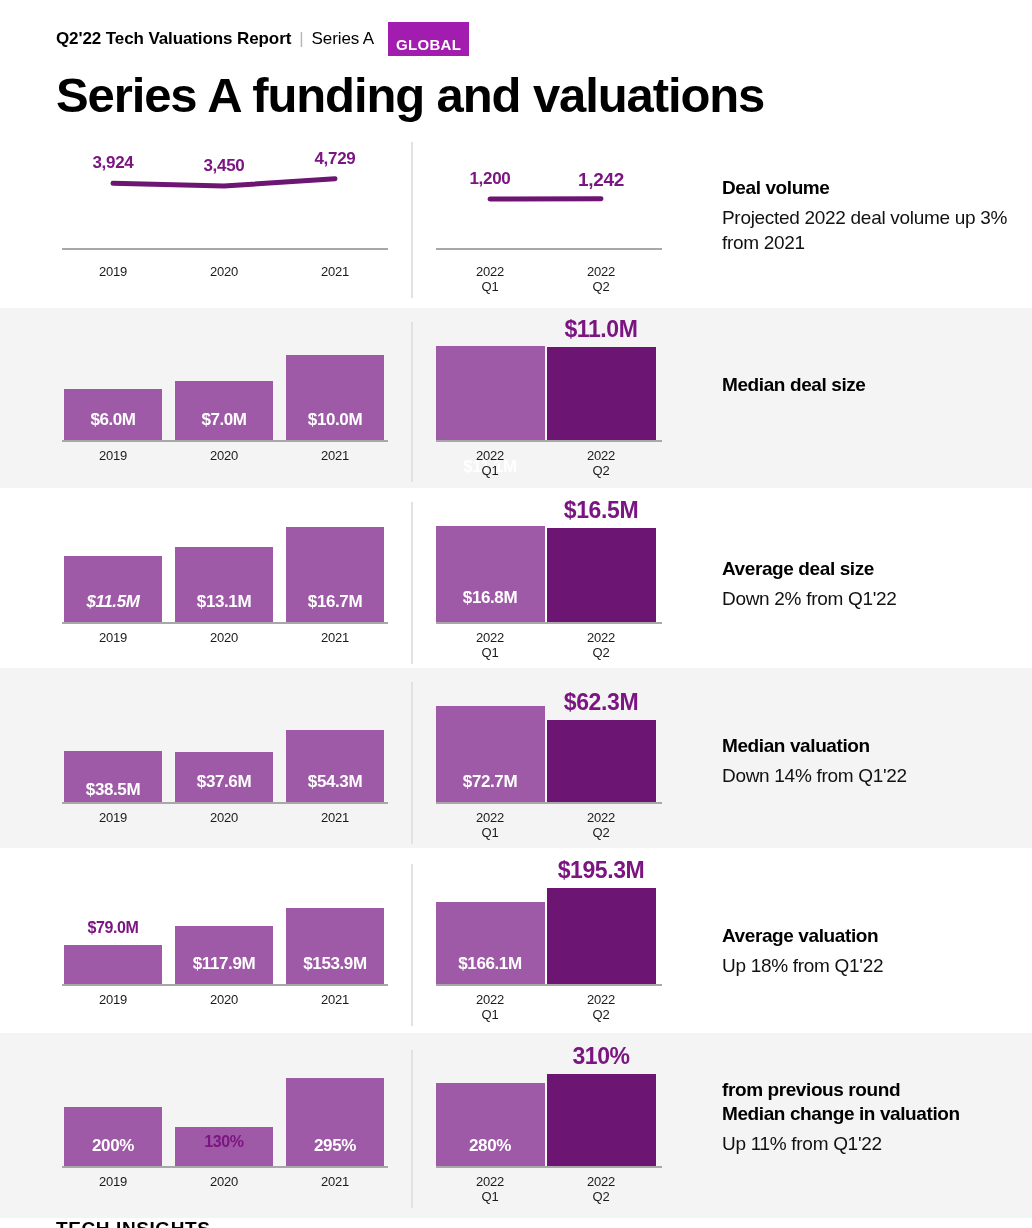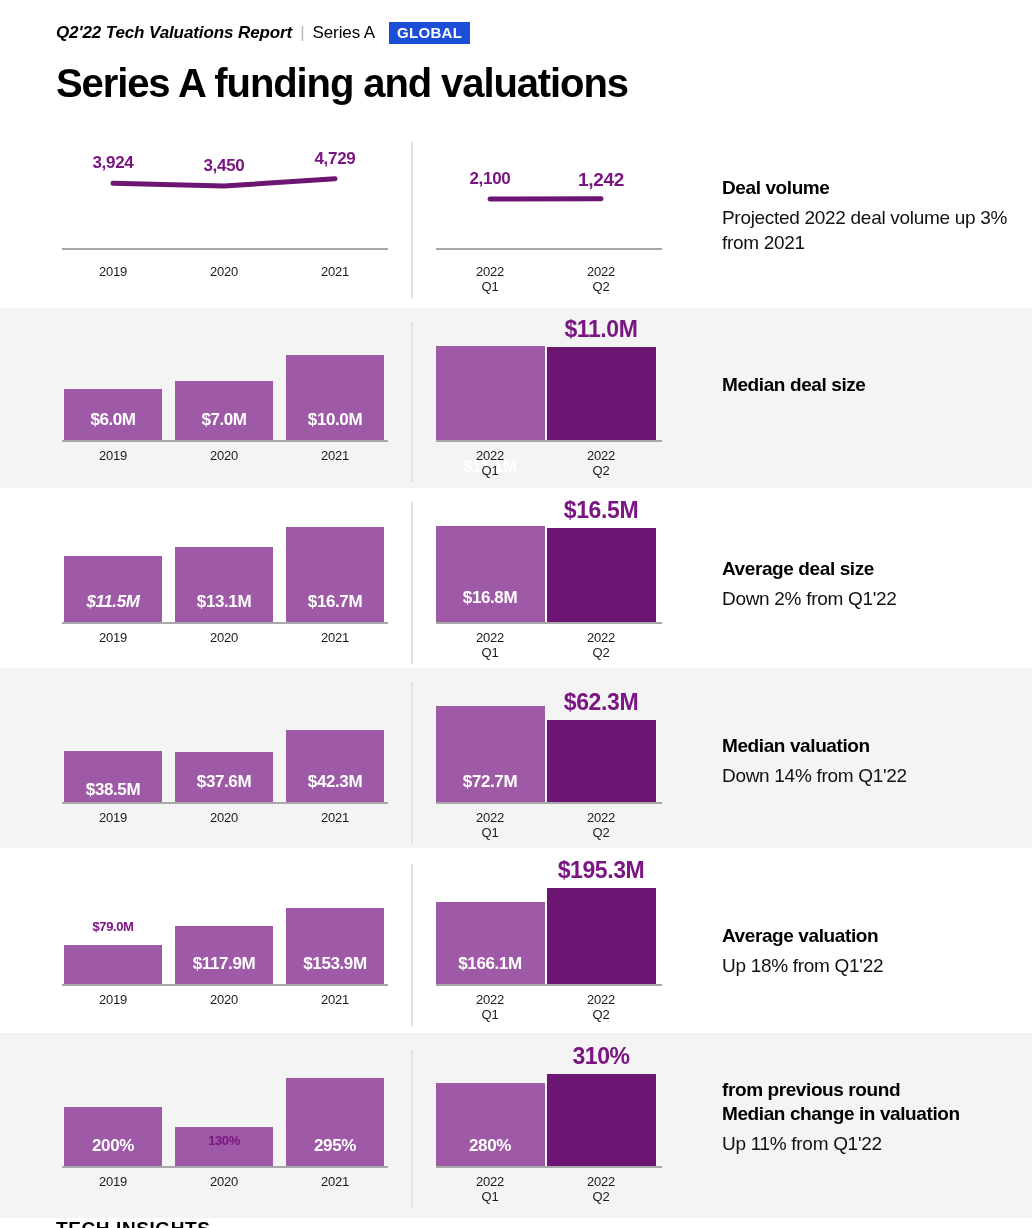--- a/index.html
+++ b/index.html
@@ -25,40 +25,40 @@
     width: 920px;
   }
   .kicker {
     display: flex;
     align-items: center;
     font-size: 17px;
     line-height: 22px;
     color: #000000;
     letter-spacing: -0.1px;
   }
-  .kicker-report { font-weight: 700; font-style: italic; }
+  .kicker-report { font-weight: 700; }
   .kicker-sep {
     color: #b5b5b5;
     font-weight: 400;
     margin: 0 8px;
   }
   .kicker-series { font-weight: 400; }
   .kicker-badge {
     margin-left: 14px;
-    background: #1d4ed8;
+    background: #a21caf;
     color: #ffffff;
     font-weight: 700;
     font-size: 15px;
     letter-spacing: 0.3px;
-    padding: 3px 8px 4px 8px;
+    padding: 15px 8px 4px 8px;
     line-height: 15px;
   }
   .headline {
     margin-top: 16px;
-    font-size: 40px;
+    font-size: 49px;
     line-height: 46px;
     font-weight: 700;
     letter-spacing: -1.1px;
     color: #000000;
   }
 
   
   .row {
     position: absolute;
     left: 0;
@@ -107,21 +107,21 @@
     font-size: 17px;
     letter-spacing: -0.4px;
   }
   .bar-label-out {
     position: absolute;
     left: 0;
     width: 100%;
     text-align: center;
     color: #7b1582;
     font-weight: 700;
-    font-size: 13px;
+    font-size: 16px;
     letter-spacing: -0.4px;
   }
   .bar-label-out.big {
     font-size: 23px;
   }
   .line-label {
     position: absolute;
     color: #7b1582;
     font-weight: 700;
     font-size: 17px;
@@ -187,21 +187,21 @@
         <div class="axis-line" style="left: 436px; width: 226px; top: 118px;"></div>
         <svg width="326" height="102" style="position: absolute; left: 62px; top: 20px;">
           <polyline points="51,33.36153846153846 162,36.09615384615384 273,28.717307692307685" fill="none" stroke="#6d1573" stroke-width="5" stroke-linejoin="round" stroke-linecap="round"></polyline>
         </svg>
         <div class="line-label" style="left: 67px; width: 92px; text-align: center; top: 23.3615px;">3,924</div>
         <div class="line-label" style="left: 178px; width: 92px; text-align: center; top: 26.0962px;">3,450</div>
         <div class="line-label" style="left: 289px; width: 92px; text-align: center; top: 18.7173px;">4,729</div>
         <svg width="226" height="102" style="position: absolute; left: 436px; top: 20px;">
           <polyline points="54,49.076923076923066 165,48.834615384615375" fill="none" stroke="#6d1573" stroke-width="5" stroke-linecap="round"></polyline>
         </svg>
-        <div class="line-label" style="left: 440px; width: 100px; text-align: center; top: 39.0769px;">2,100</div>
+        <div class="line-label" style="left: 440px; width: 100px; text-align: center; top: 39.0769px;">1,200</div>
         <div class="line-label" style="font-size: 19px; left: 551px; width: 100px; text-align: center; top: 38.8346px;">1,242</div>
         <div class="tick" style="left: 63px; width: 100px; top: 134px;">2019</div>
         <div class="tick" style="left: 174px; width: 100px; top: 134px;">2020</div>
         <div class="tick" style="left: 285px; width: 100px; top: 134px;">2021</div>
         <div class="tick" style="left: 440px; width: 100px; top: 134px;">
           <div>2022</div>
           <div>Q1</div>
         </div>
         <div class="tick" style="left: 551px; width: 100px; top: 134px;">
           <div>2022</div>
@@ -262,21 +262,21 @@
       </div>
       <div class="row shaded" style="top: 668px; height: 180px;">
         <div class="divider" style="top: 14px; height: 162px;"></div>
         <div class="axis-line" style="left: 62px; width: 326px; top: 134px;"></div>
         <div class="axis-line" style="left: 436px; width: 226px; top: 134px;"></div>
         <div class="bar light" style="left: 64px; width: 98px; height: 50.8391px; top: 83.1609px; bottom: auto;"></div>
         <div class="bar-label-in" style="left: 54px; width: 118px; top: 112px;">$38.5M</div>
         <div class="bar light" style="left: 175px; width: 98px; height: 49.6506px; top: 84.3494px; bottom: auto;"></div>
         <div class="bar-label-in" style="left: 165px; width: 118px; top: 104px;">$37.6M</div>
         <div class="bar light" style="left: 286px; width: 98px; height: 71.7029px; top: 62.2971px; bottom: auto;"></div>
-        <div class="bar-label-in" style="left: 276px; width: 118px; top: 104px;">$42.3M</div>
+        <div class="bar-label-in" style="left: 276px; width: 118px; top: 104px;">$54.3M</div>
         <div class="bar light" style="left: 435.5px; width: 109px; height: 96px; top: 38px; bottom: auto;"></div>
         <div class="bar-label-in" style="top: 104px; left: 425.5px; width: 129px;">$72.7M</div>
         <div class="bar dark" style="left: 546.5px; width: 109px; height: 82.2669px; top: 51.7331px; bottom: auto;"></div>
         <div class="bar-label-out big" style="top: 20.7331px; left: 536.5px; width: 129px;">$62.3M</div>
         <div class="tick" style="left: 63px; width: 100px; top: 142px;">2019</div>
         <div class="tick" style="left: 174px; width: 100px; top: 142px;">2020</div>
         <div class="tick" style="left: 285px; width: 100px; top: 142px;">2021</div>
         <div class="tick" style="left: 440px; width: 100px; top: 142px;">
           <div>2022</div>
           <div>Q1</div>

